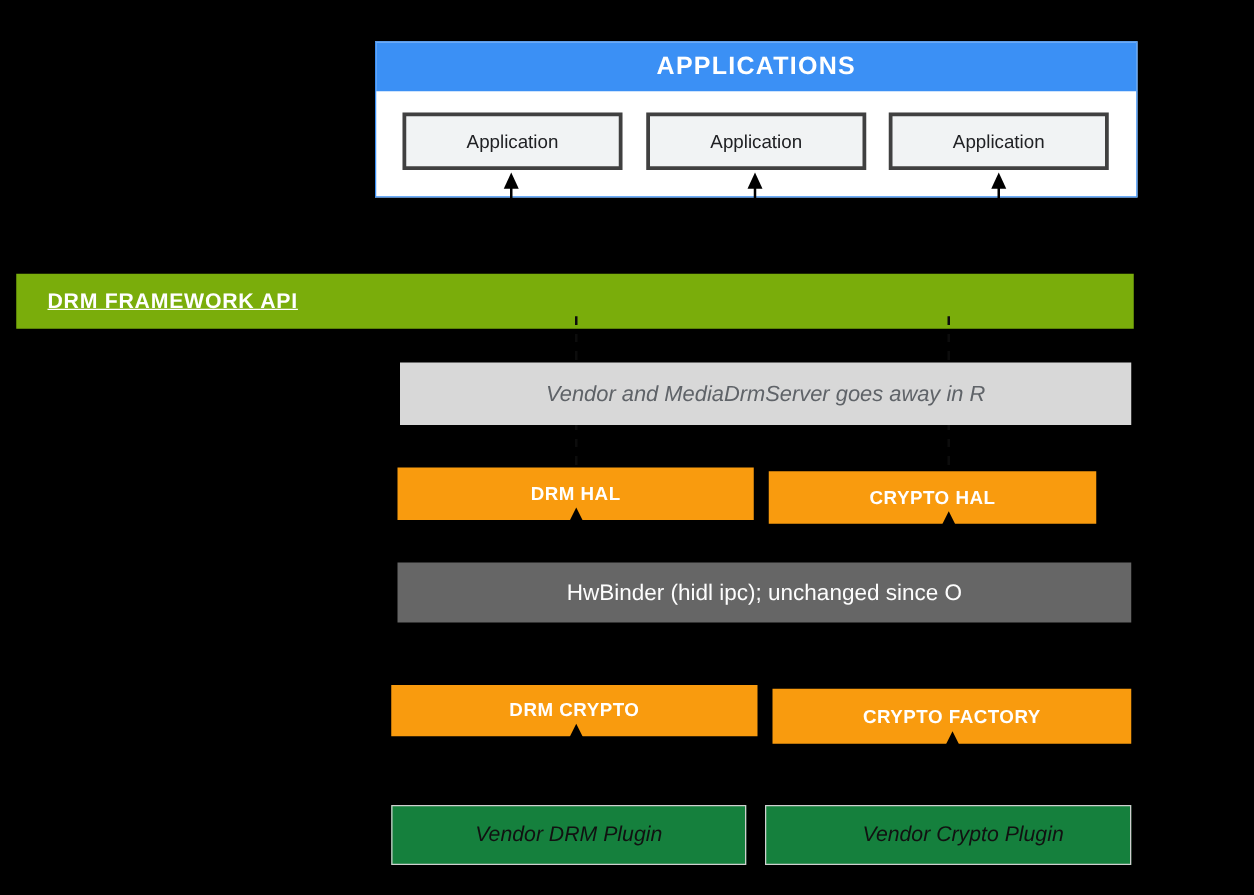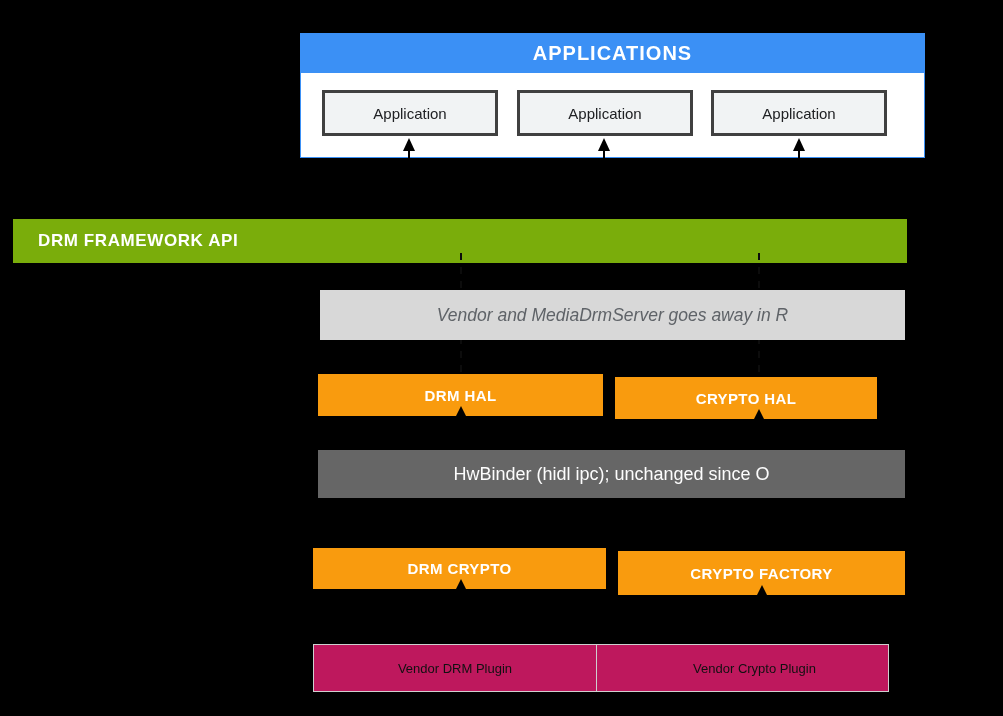--- a/index.html
+++ b/index.html
@@ -1,21 +1,21 @@
 <!DOCTYPE html>
 <html style="--blue: #3b90f5; --green: #7aad0b; --orange: #f99b0e; --hwbinder-gray: #666666; --note-gray: #d8d8d8; --background: #000000;"><head>
 <meta charset="utf-8">
 <style>
   html,body{margin:0;padding:0;background:#000;}
   body{font-family:"Liberation Sans", sans-serif;}
   #canvas{position:relative;width:1003px;height:716px;background:#000;overflow:hidden;}
 
   
   .apps-wrap{position:absolute;left:300px;top:33px;width:608px;height:123px;
-    background:#fff;border:1px solid var(--blue,#3b90f5);padding-left:15px;}
+    background:#fff;border:1px solid var(--blue,#3b90f5);}
   .apps-header{position:absolute;left:0;top:0;width:100%;height:39px;
     background:var(--blue,#3b90f5);color:#fff;font-size:20px;font-weight:bold;
     letter-spacing:1px;display:flex;align-items:center;justify-content:center;}
   .app-box{position:absolute;top:56px;width:176px;height:46px;background:#f1f3f4;
     border:3px solid #404040;box-sizing:border-box;display:flex;align-items:center;
     justify-content:center;font-size:15px;color:#202124;}
   .app-box.a0{left:21px;} .app-box.a1{left:216px;} .app-box.a2{left:410px;}
 
   
   .varrow{position:absolute;width:14px;transform:translateX(-50%);}
@@ -25,21 +25,21 @@
   .varrow .head-down{position:absolute;bottom:0;left:50%;transform:translateX(-50%);width:0;height:0;
     border-left:6px solid transparent;border-right:6px solid transparent;border-top:13px solid #000;}
 
   
   .tip-up{position:absolute;width:0;height:0;transform:translateX(-50%);
     border-left:6px solid transparent;border-right:6px solid transparent;border-bottom:12px solid #000;}
 
   
   .green-bar{position:absolute;left:13px;top:219px;width:894px;height:44px;
     background:var(--green,#7aad0b);color:#fff;display:flex;align-items:center;
-    font-size:17px;font-weight:bold;letter-spacing:0.6px;padding-left:25px;box-sizing:border-box;}
+    font-size:17px;font-weight:bold;letter-spacing:0.6px;padding-left:25px;box-sizing:border-box;text-decoration:underline;}
 
   
   .dash-line{position:absolute;top:253px;height:124px;width:2px;
     background-image:repeating-linear-gradient(to bottom,#0c0c0c 0 7px,transparent 7px 14px);}
 
   
   .note-box{position:absolute;left:320px;top:290px;width:585px;height:50px;background:#d8d8d8;
     display:flex;align-items:center;justify-content:center;font-size:17.5px;font-style:italic;color:#5f6368;}
 
   
@@ -48,24 +48,24 @@
   .drm-hal{left:318px;top:374px;width:285px;height:42px;}
   .crypto-hal{left:615px;top:377px;width:262px;height:42px;}
   .drm-factory{left:313px;top:548px;width:293px;height:41px;}
   .crypto-factory{left:618px;top:551px;width:287px;height:44px;}
 
   
   .hwbinder{position:absolute;left:318px;top:450px;width:587px;height:48px;background:#666;
     color:#fdfdfd;display:flex;align-items:center;justify-content:center;font-size:18px;}
 
   
-  .plugin-box{position:absolute;top:644px;height:48px;background:#be185d;border:1px solid #cfcfcf;
-    box-sizing:border-box;display:flex;align-items:center;justify-content:center;font-size:13px;color:#111;}
+  .plugin-box{position:absolute;top:644px;height:48px;background:#15803d;border:1px solid #cfcfcf;
+    box-sizing:border-box;display:flex;align-items:center;justify-content:center;font-size:17px;color:#111;font-style:italic;}
   .drm-plugin{left:313px;width:284px;}
-  .crypto-plugin{left:596px;width:293px;padding-left:24px;}
+  .crypto-plugin{left:612px;width:293px;padding-left:24px;}
 </style>
 </head>
 <body>
 
 <div id="canvas">
 
   <div class="apps-wrap">
     <div class="apps-header">APPLICATIONS</div>
     <div class="app-box a0">Application</div>
     <div class="app-box a1">Application</div>

